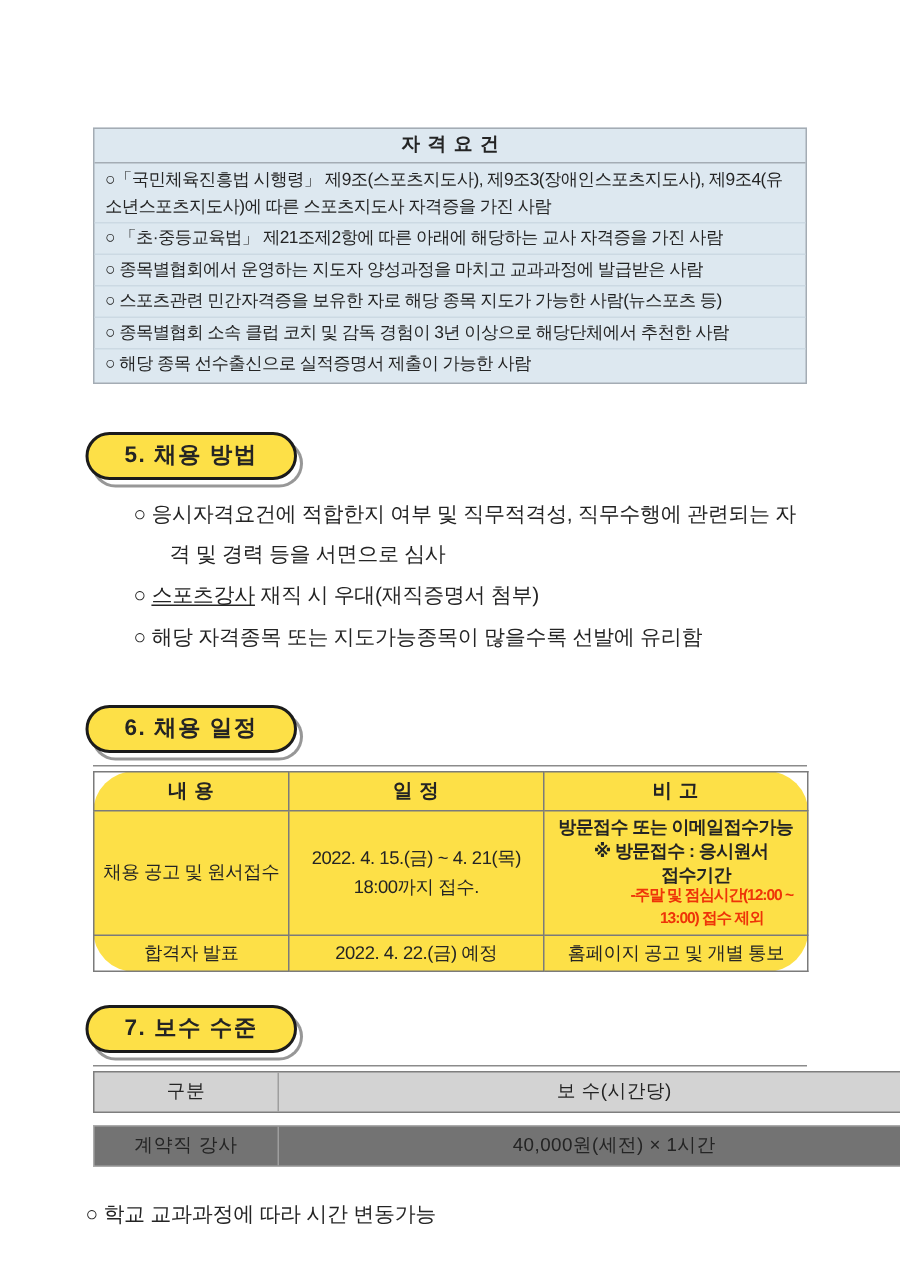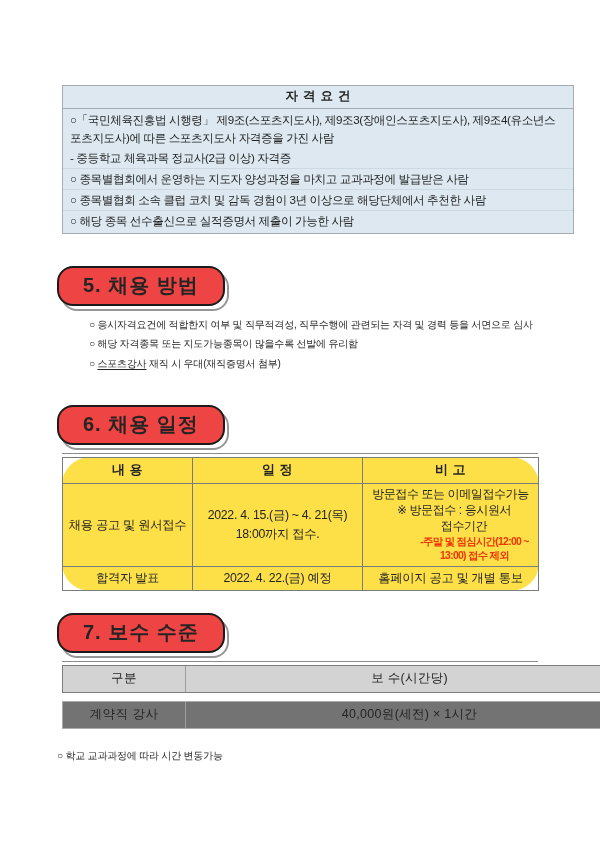--- a/index.html
+++ b/index.html
@@ -8,21 +8,21 @@
     width: 600px; height: 849px;
     font-family: "Liberation Sans", "DejaVu Sans", sans-serif;
     color: #242424;
     overflow: hidden;
   }
   .page { padding: 85px 57px 0 57px; }
 
   
   .qual {
     margin-left: 5px;
-    width: 512px;
+    width: 476px;
     background: #dde8f0;
     border: 1px solid #a4acb4;
   }
   .qual-title {
     text-align: center;
     font-weight: bold;
     font-size: 12.5px;
     letter-spacing: 5px;
     text-indent: 5px;
     padding: 2px 0 3px 0;
@@ -35,35 +35,35 @@
     line-height: 1.55;
     padding: 1px 7px 1px 7px;
   }
   .qual-item.sep { border-top: 1px solid #ccd9e3; }
 
   
   .badge {
     display: inline-block;
     position: relative;
     margin-left: 0px;
-    background: #ef4444;
+    background: #fde047;
     border: 2px solid #1b1b1b;
     border-radius: 16px;
     padding: 4px 24px 5px 24px;
-    font-size: 20px;
+    font-size: 15px;
     font-weight: bold;
     letter-spacing: 1px;
     box-shadow: 4px 5px 0 -2px #ffffff, 4px 5px 0 0 #979797;
   }
   .badge-wrap { margin-top: 32px; }
 
   
   .bullets { margin: 9px 0 0 14px; }
   .bullet {
-    font-size: 10px;
+    font-size: 14px;
     line-height: 1.95;
     padding-left: 42px;
     text-indent: -24px;
     letter-spacing: -0.2px;
   }
   .ul { text-decoration: underline; text-underline-offset: 2px; }
 
   
   .tbl-topline {
     margin: 8px 0 3px 5px;
@@ -91,21 +91,21 @@
     text-align: center;
   }
   table.schedule td {
     font-size: 12.3px;
     text-align: center;
     vertical-align: middle;
     padding: 3px 2px;
     letter-spacing: -0.3px;
   }
   td.note-cell { text-align: left; padding: 2px 3px 2px 3px; }
-  .note-line { font-size: 12px; line-height: 1.32; letter-spacing: -0.4px; }
+  .note-line { font-size: 12px; line-height: 1.32; letter-spacing: -0.4px; font-weight: bold; }
   .note-ind1 { padding-left: 7px; }
   .note-ind2 { padding-left: 27px; }
   .note-red {
     font-size: 10.4px;
     font-weight: 600;
     letter-spacing: -0.7px;
     line-height: 1.35;
   }
   .date-line { line-height: 1.55; }
 
@@ -148,34 +148,35 @@
 </style>
 </head>
 <body>
 
 <div class="page">
 
   <div class="qual">
     <div class="qual-title">자격요건</div>
     <div class="qual-items">
       <div class="qual-item">○「국민체육진흥법 시행령」 제9조(스포츠지도사), 제9조3(장애인스포츠지도사), 제9조4(유소년스포츠지도사)에 따른 스포츠지도사 자격증을 가진 사람</div>
-      <div class="qual-item">- 중등학교 체육과목 정교사(2급 이상) 자격증</div>
+      <div class="qual-item sep">○ 「초·중등교육법」 제21조제2항에 따른 아래에 해당하는 교사 자격증을 가진 사람</div>
       <div class="qual-item sep">○ 종목별협회에서 운영하는 지도자 양성과정을 마치고 교과과정에 발급받은 사람</div>
+      <div class="qual-item sep">○ 스포츠관련 민간자격증을 보유한 자로 해당 종목 지도가 가능한 사람(뉴스포츠 등)</div>
       <div class="qual-item sep">○ 종목별협회 소속 클럽 코치 및 감독 경험이 3년 이상으로 해당단체에서 추천한 사람</div>
       <div class="qual-item sep">○ 해당 종목 선수출신으로 실적증명서 제출이 가능한 사람</div>
     </div>
   </div>
 
   <div class="badge-wrap">
     <span class="badge">5. 채용 방법</span>
   </div>
   <div class="bullets">
     <div class="bullet">○  응시자격요건에 적합한지 여부 및 직무적격성, 직무수행에 관련되는 자격 및 경력 등을 서면으로 심사</div>
+    <div class="bullet"><span>○ </span><span class="ul">스포츠강사</span><span> 재직 시 우대(재직증명서 첨부)</span></div>
     <div class="bullet">○ 해당 자격종목 또는 지도가능종목이 많을수록 선발에 유리함</div>
-    <div class="bullet"><span>○ </span><span class="ul">스포츠강사</span><span> 재직 시 우대(재직증명서 첨부)</span></div>
   </div>
 
   <div class="badge-wrap">
     <span class="badge">6. 채용 일정</span>
   </div>
   <div class="tbl-topline"></div>
   <table class="schedule">
     <colgroup>
         <col style="width:130px">
         <col style="width:170px">

